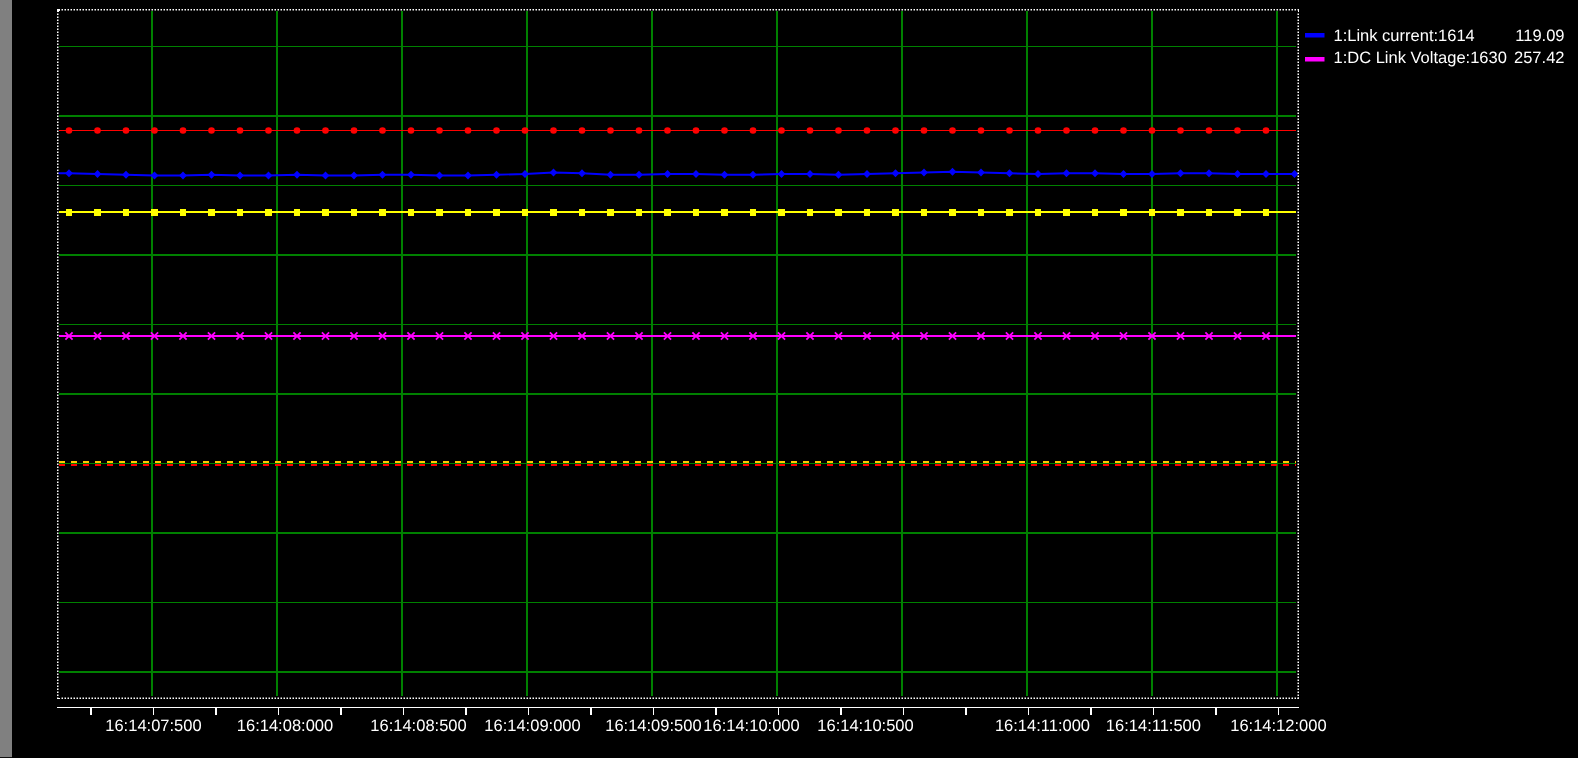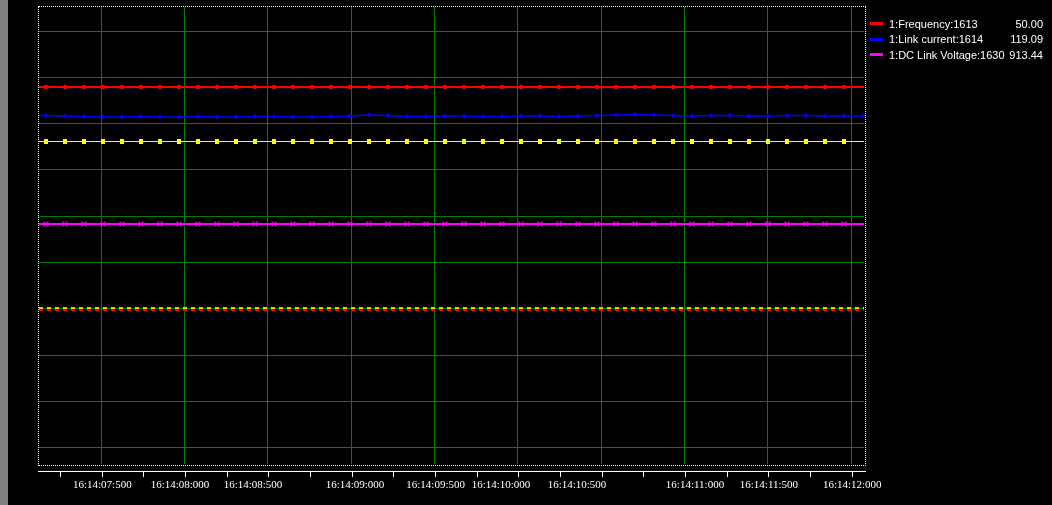--- a/index.html
+++ b/index.html
@@ -3,21 +3,21 @@
 <meta charset="utf-8">
 <style>
   html,body{margin:0;padding:0;background:#000;}
   #screen{position:relative;width:1052px;height:505px;background:#000;overflow:hidden;
           font-family:"Liberation Sans",sans-serif;}
   #left-strip{position:absolute;left:0;top:0;width:8px;height:505px;background:#808080;}
   #plot-frame{position:absolute;left:38px;top:6px;width:828px;height:460px;
               border:1px dotted #fff;box-sizing:border-box;pointer-events:none;}
   #chart-svg{position:absolute;left:0;top:0;}
   .x-label{position:absolute;transform:translateX(-50%);color:#fff;font-size:11px;
-           white-space:nowrap;top:478px;font-family:Liberation Serif, serif;}
+           white-space:nowrap;top:478px;}
   #legend{position:absolute;left:870px;top:16px;width:173px;}
   .legend-row{display:flex;align-items:center;height:15.6px;color:#fff;font-size:11px;
               white-space:nowrap;cursor:default;}
   .legend-swatch{width:13px;height:3px;margin-right:6px;flex:0 0 auto;}
   .legend-name{flex:0 1 auto;overflow:hidden;}
   .legend-value{margin-left:auto;padding-left:4px;}
 </style>
 </head>
 <body>
 
@@ -256,41 +256,36 @@
         <line x1="727.275" y1="471.5" x2="727.275" y2="476.5" stroke="#ffffff" stroke-width="1"></line>
         <line x1="852.27" y1="471.5" x2="852.27" y2="476.5" stroke="#ffffff" stroke-width="1"></line>
         <line x1="810.605" y1="471.5" x2="810.605" y2="476.5" stroke="#ffffff" stroke-width="1"></line>
       </g>
     </svg>
 
   <div id="plot-frame"></div>
 
   <div id="x-labels">
       <span class="x-label" style="left: 102.3px;">16:14:07:500</span>
-      <span class="x-label" style="left: 180px;">16:14:08:000</span>
-      <span class="x-label" style="left: 253px;">16:14:08:500</span>
+      <span class="x-label" style="left: 190px;">16:14:08:000</span>
+      <span class="x-label" style="left: 279px;">16:14:08:500</span>
       <span class="x-label" style="left: 355px;">16:14:09:000</span>
       <span class="x-label" style="left: 435.62px;">16:14:09:500</span>
       <span class="x-label" style="left: 501px;">16:14:10:000</span>
       <span class="x-label" style="left: 577px;">16:14:10:500</span>
       <span class="x-label" style="left: 695px;">16:14:11:000</span>
       <span class="x-label" style="left: 768.94px;">16:14:11:500</span>
       <span class="x-label" style="left: 852.27px;">16:14:12:000</span>
     </div>
 
   <div id="legend">
       <div class="legend-row">
-        <span class="legend-swatch" style="background: rgb(255, 0, 0);"></span>
-        <span class="legend-name">1:Frequency:1613</span>
-        <span class="legend-value">50.00</span>
-      </div>
-      <div class="legend-row">
         <span class="legend-swatch" style="background: rgb(0, 0, 255);"></span>
         <span class="legend-name">1:Link current:1614</span>
         <span class="legend-value">119.09</span>
       </div>
       <div class="legend-row">
         <span class="legend-swatch" style="background: rgb(255, 0, 255);"></span>
         <span class="legend-name">1:DC Link Voltage:1630</span>
-        <span class="legend-value">913.44</span>
+        <span class="legend-value">257.42</span>
       </div>
     </div>
 </div>
 
 </body></html>

